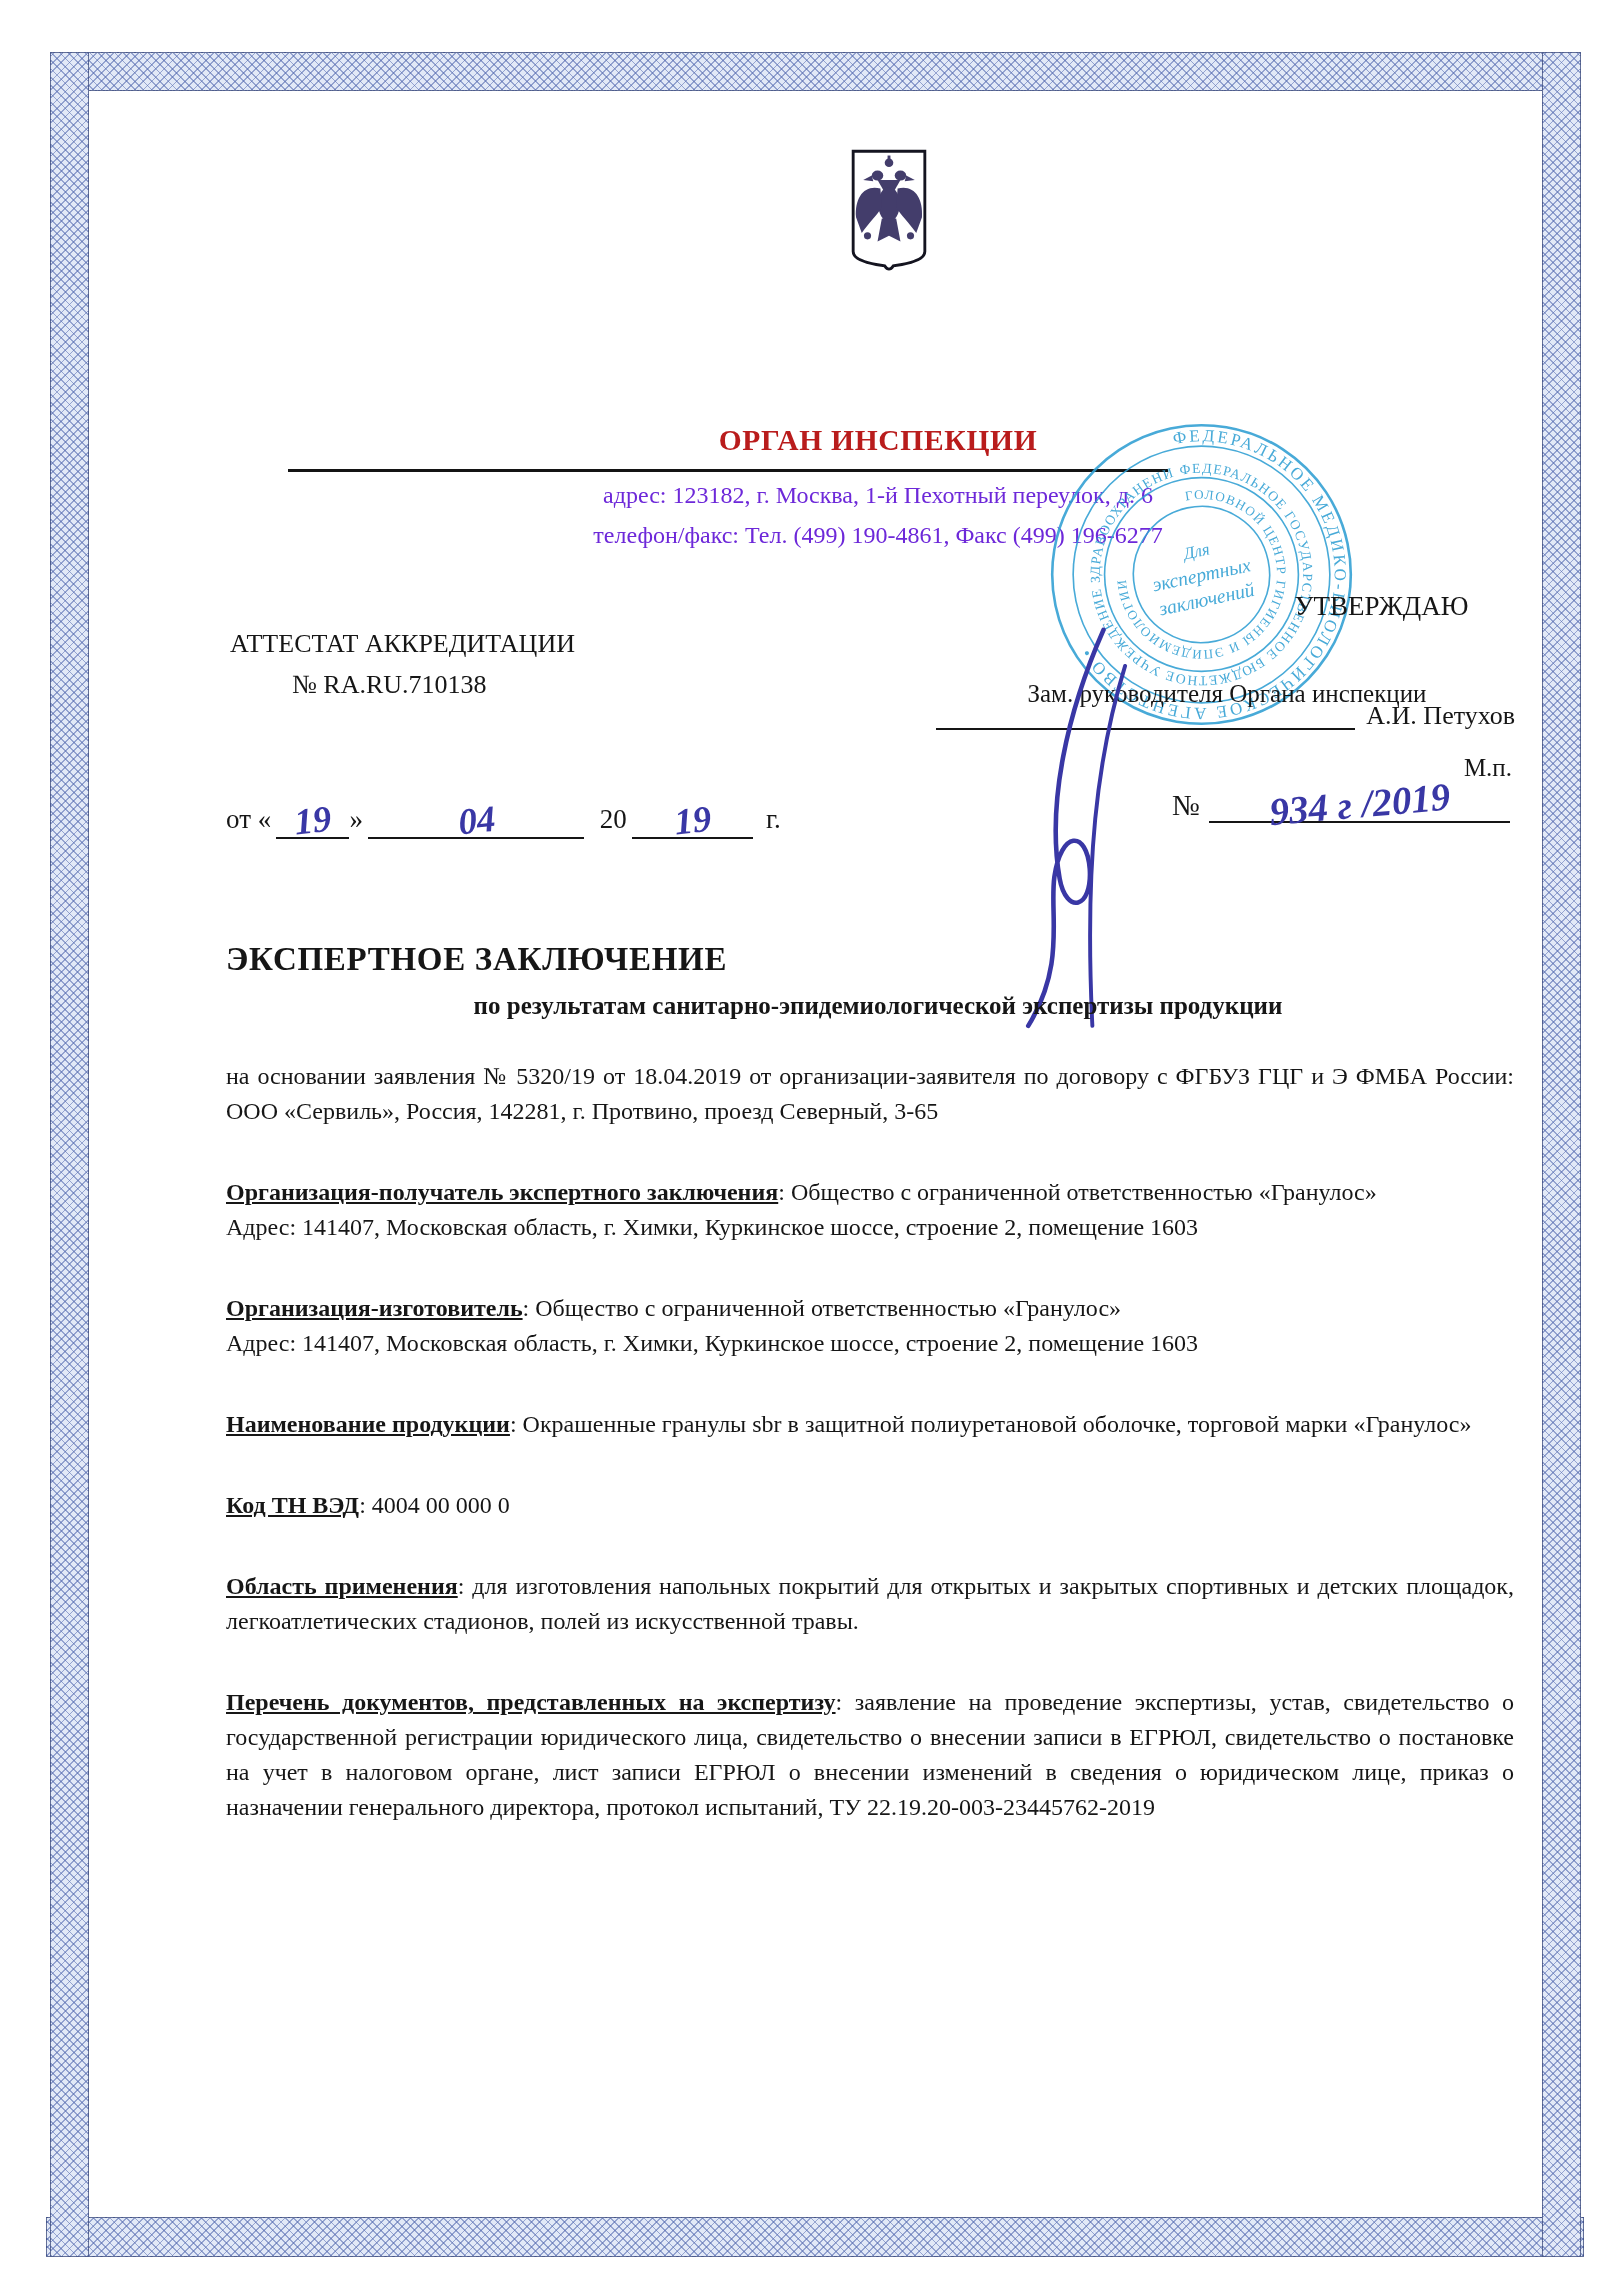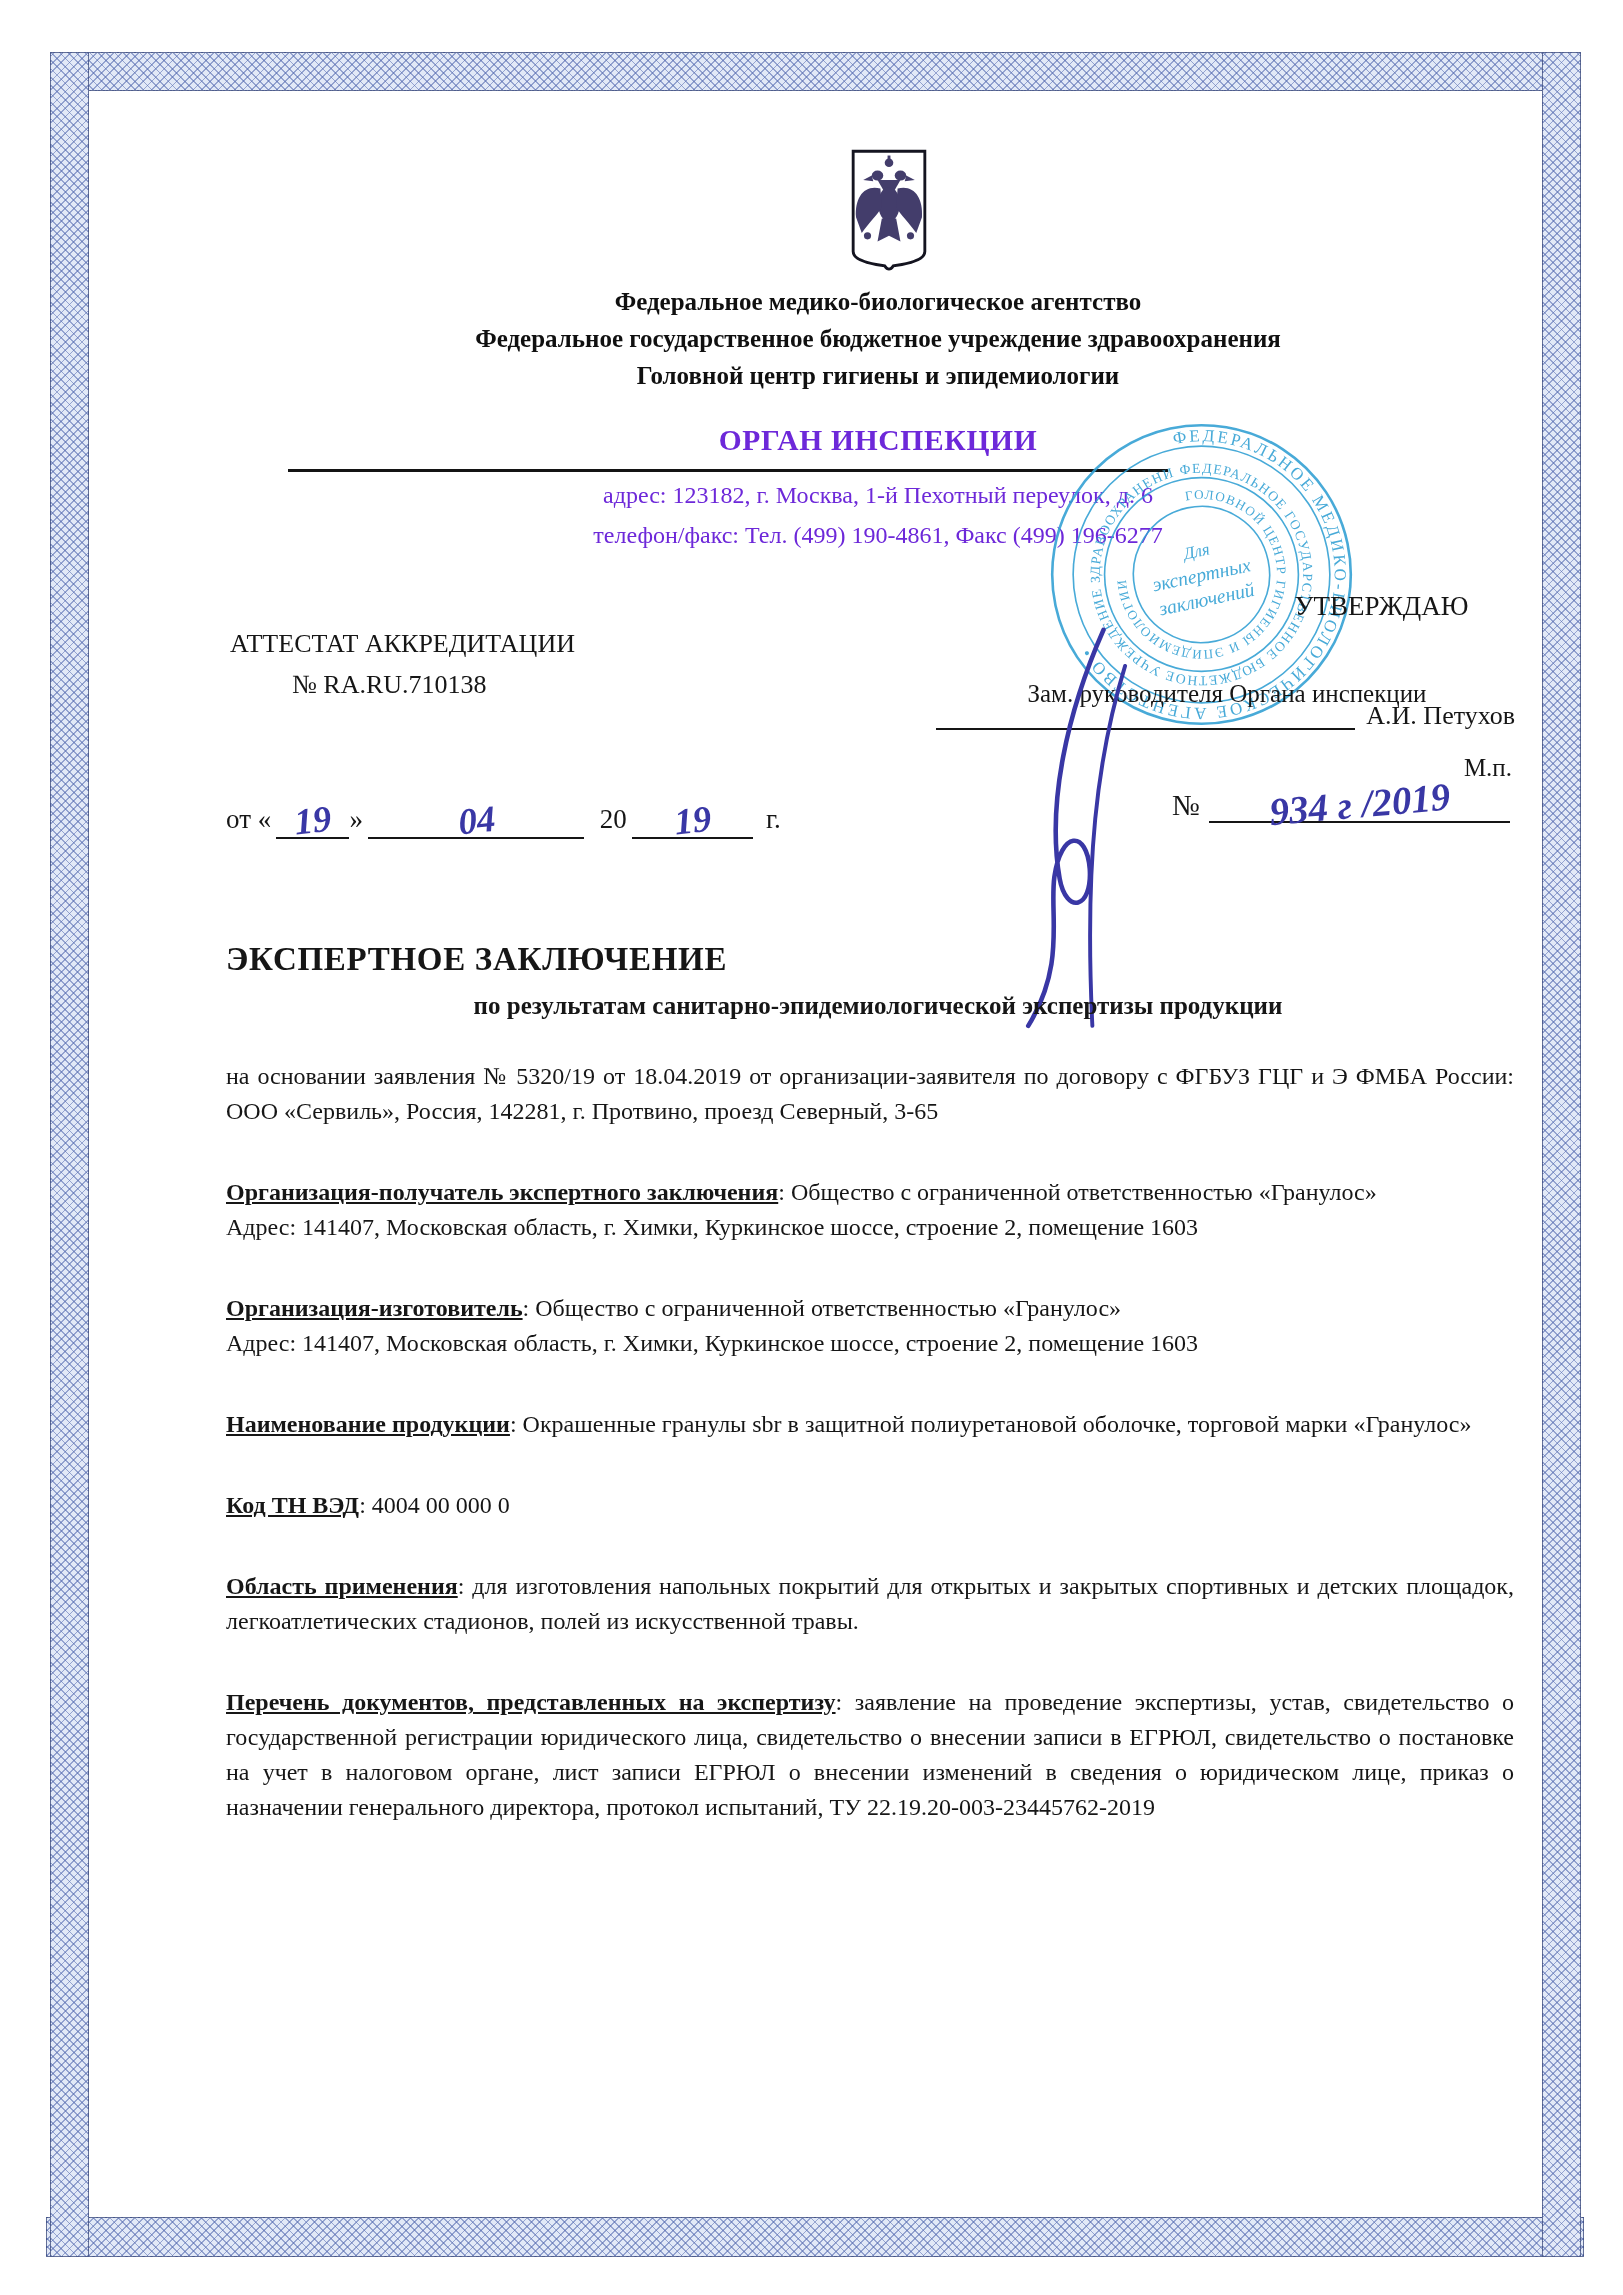--- a/index.html
+++ b/index.html
@@ -26,21 +26,21 @@
   .strip.right{right:42px;top:52px;bottom:38px;width:37px;}
 
   
   .emblem{position:absolute;left:846px;top:145px;width:86px;height:130px;}
   .hdr{
     position:absolute;left:226px;width:1304px;top:283px;
     text-align:center;font-weight:bold;font-size:25px;line-height:37px;color:#101010;
   }
   .organ{
     position:absolute;left:226px;width:1304px;top:424px;
-    text-align:center;font-weight:bold;font-size:29.5px;letter-spacing:0.7px;color:#6d28d9;
+    text-align:center;font-weight:bold;font-size:29.5px;letter-spacing:0.7px;color:#b91c1c;
   }
   .organ-rule{position:absolute;left:288px;top:469px;width:880px;height:3.3px;background:#141414;}
   .addr{position:absolute;left:226px;width:1304px;text-align:center;font-size:24px;color:#6d28d9;}
   .addr.a1{top:482px;}
   .addr.a2{top:522px;}
 
   
   .stamp{position:absolute;left:1046px;top:419px;width:311px;height:311px;opacity:.88;transform:rotate(-12deg);}
   .stamp text{fill:#2f9fd3;}
   .stamp .rim{stroke:#2f9fd3;fill:none;}
@@ -105,25 +105,20 @@
       <path d="M44,48 L76,48 L68,62 L52,62 Z"></path>
       <ellipse cx="60" cy="82" rx="15" ry="24"></ellipse>
       <path d="M48,60 C26,54 12,72 14,100 L22,122 C32,108 44,96 50,86 Z"></path>
       <path d="M72,60 C94,54 108,72 106,100 L98,122 C88,108 76,96 70,86 Z"></path>
       <path d="M50,102 L70,102 L76,134 L60,126 L44,134 Z"></path>
       <circle cx="30" cy="126" r="5"></circle>
       <circle cx="90" cy="126" r="5"></circle>
     </g>
   </svg>
 
-  <div class="hdr">
-    <div>Федеральное медико-биологическое агентство</div>
-    <div>Федеральное государственное бюджетное учреждение здравоохранения</div>
-    <div>Головной центр гигиены и эпидемиологии</div>
-  </div>
 
   <div class="organ">ОРГАН ИНСПЕКЦИИ</div>
   <div class="organ-rule"></div>
   <div class="addr a1">адрес: 123182, г. Москва, 1-й Пехотный переулок, д. 6</div>
   <div class="addr a2">телефон/факс: Тел. (499) 190-4861, Факс (499) 196-6277</div>
 
   <svg class="stamp" viewBox="0 0 475 475">
     <defs>
       <path id="ring1p" d="M237.5,34 a203.5,203.5 0 1,1 -0.2,0"></path>
       <path id="ring2p" d="M237.5,82 a155.5,155.5 0 1,1 -0.2,0"></path>

